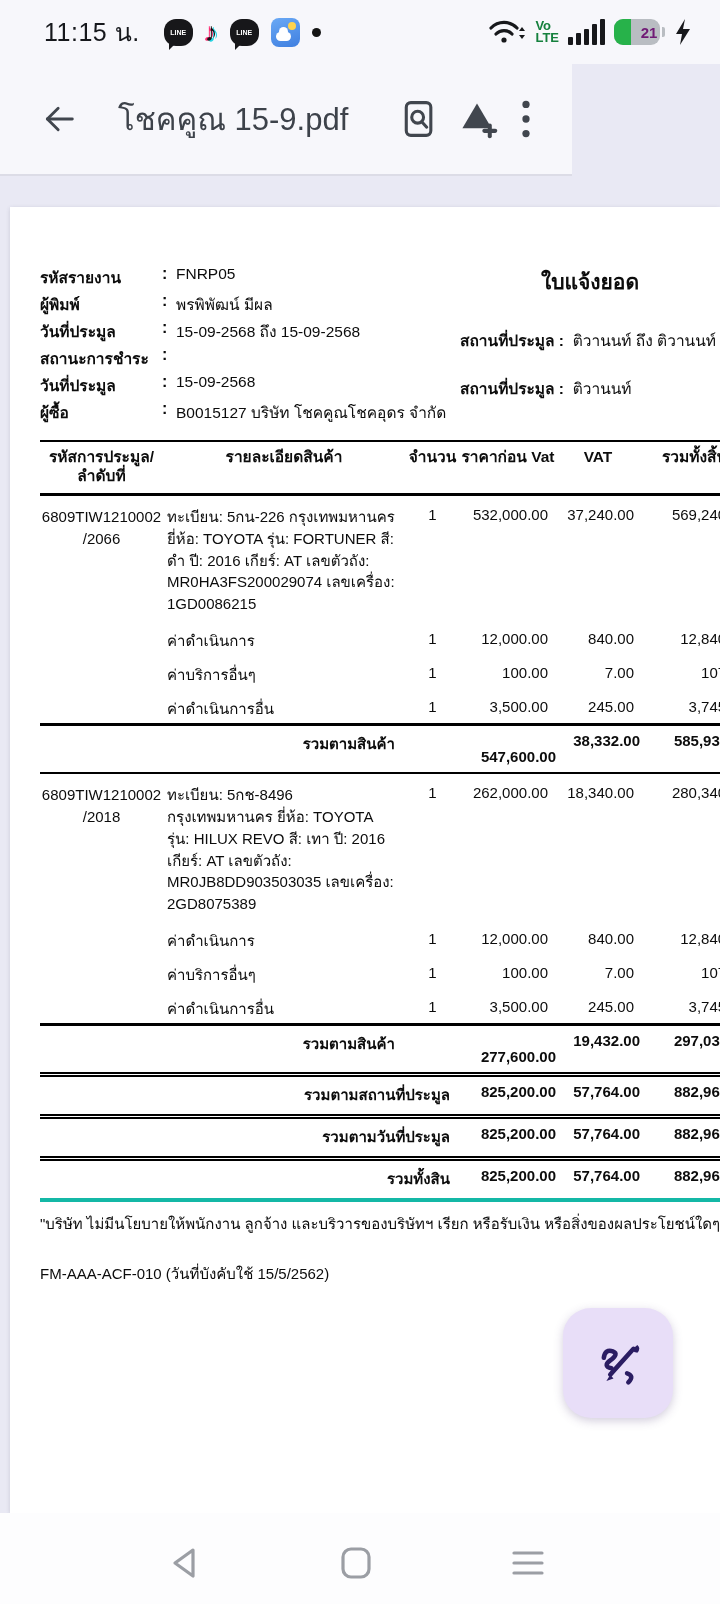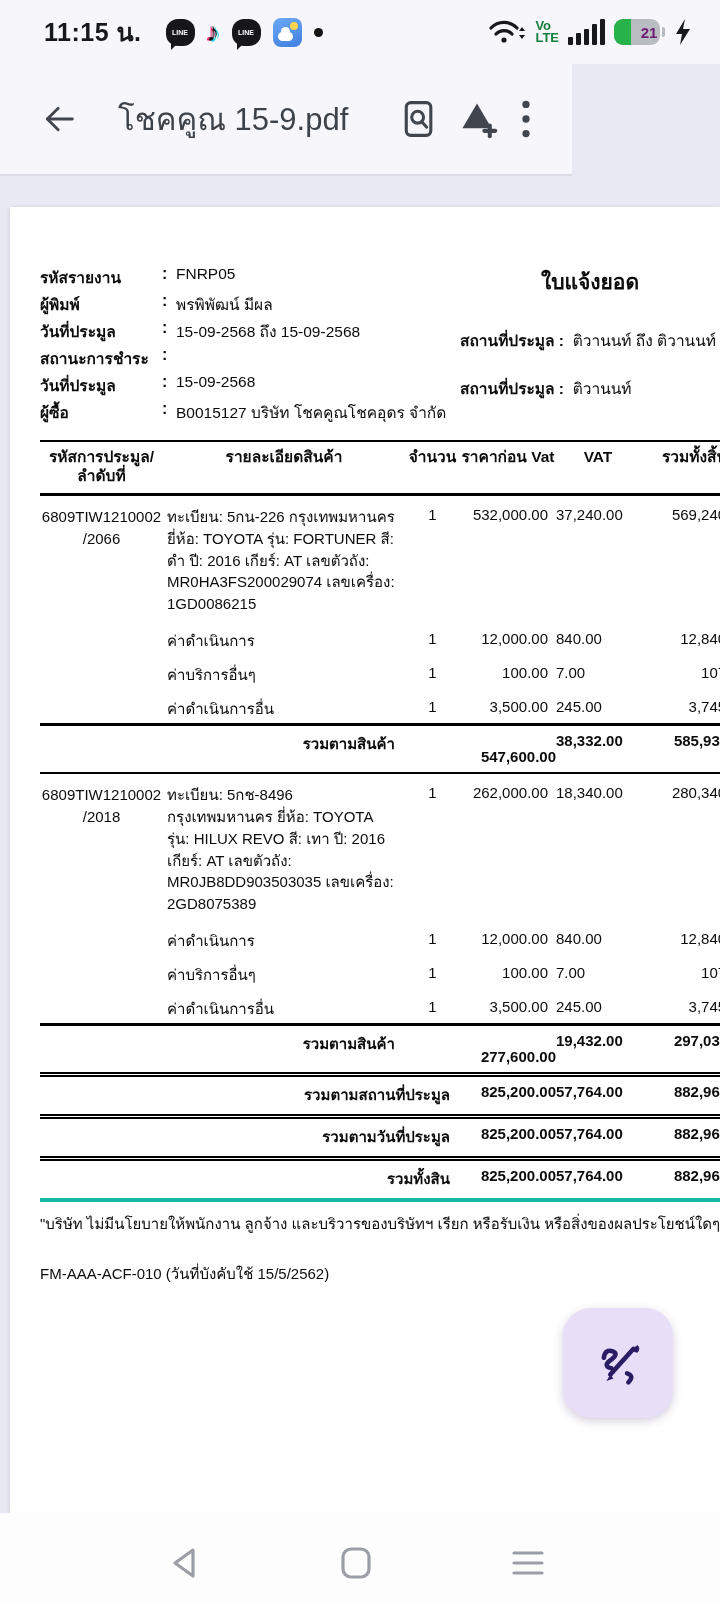--- a/index.html
+++ b/index.html
@@ -7,21 +7,21 @@
   body {
     font-family:"Liberation Sans","DejaVu Sans",sans-serif;
     background:#e9e9f4; position:relative; color:#111;
   }
 
   
   .status-bar {
     position:absolute; top:0; left:0; width:720px; height:64px;
     background:#f7f7fb; display:flex; align-items:center; padding:0 28px 0 44px;
   }
-  .sb-time { font-size:25px; font-weight:bold; color:#16181c; letter-spacing:.5px; }
+  .sb-time { font-size:25px; font-weight:normal; color:#16181c; letter-spacing:.5px; }
   .sb-notifs { display:flex; align-items:center; gap:12px; margin-left:24px; }
   .line-badge {
     width:29px; height:27px; background:#17171a; border-radius:12px;
     color:#fff; font-size:7px; font-weight:bold; display:flex; align-items:center; justify-content:center;
     position:relative;
   }
   .line-badge:after { content:""; position:absolute; left:5px; bottom:-4px;
     border:5px solid transparent; border-top-color:#17171a; border-left-color:#17171a; }
   .tiktok-note { font-size:26px; font-weight:bold; color:#141414;
     text-shadow:-2px 0 0 #ff2d74, 2px 1px 0 #25d5e4; line-height:1; }
@@ -77,21 +77,21 @@
     font-size:15px; }
   table.inv col.c1{width:123px;} table.inv col.c2{width:242px;} table.inv col.c3{width:55px;}
   table.inv col.c4{width:96px;} table.inv col.c5{width:84px;} table.inv col.c6{width:109px;}
   table.inv th { font-size:15.5px; font-weight:bold; text-align:center; vertical-align:top;
     border-top:2px solid #000; border-bottom:3px solid #000; padding:5px 0 7px; line-height:1.25; }
   td { vertical-align:top; }
   .cell-code { text-align:center; padding-top:10px; line-height:1.45; }
   .cell-desc { padding:10px 10px 6px 4px; line-height:1.46; }
   .cell-qty { text-align:center; padding-top:10px; }
   .cell-price { text-align:right; padding:10px 8px 0 0; }
-  .cell-vat { text-align:left; padding:10px 6px 0 0; }
+  .cell-vat { text-align:right; padding:10px 6px 0 0; }
   .cell-total { text-align:right; padding:10px 2px 0 0; white-space:nowrap; }
   .fee-row td { padding-top:9px; padding-bottom:3px; }
   .fee-row .cell-desc { padding-top:9px; }
   .subtotal-row td { border-top:3px solid #000; border-bottom:2px solid #000;
     font-weight:bold; padding:6px 0 7px; }
   .subtotal-row .lbl { text-align:right; padding-right:10px; }
   .subtotal-row .cell-price { padding-top:22px; }
   .subtotal-row .cell-vat { padding-top:6px; }
   .subtotal-row .cell-total { padding-top:6px; }
   .summary-row td { border-top:5px double #000; font-weight:bold; padding:6px 0 7px; }

